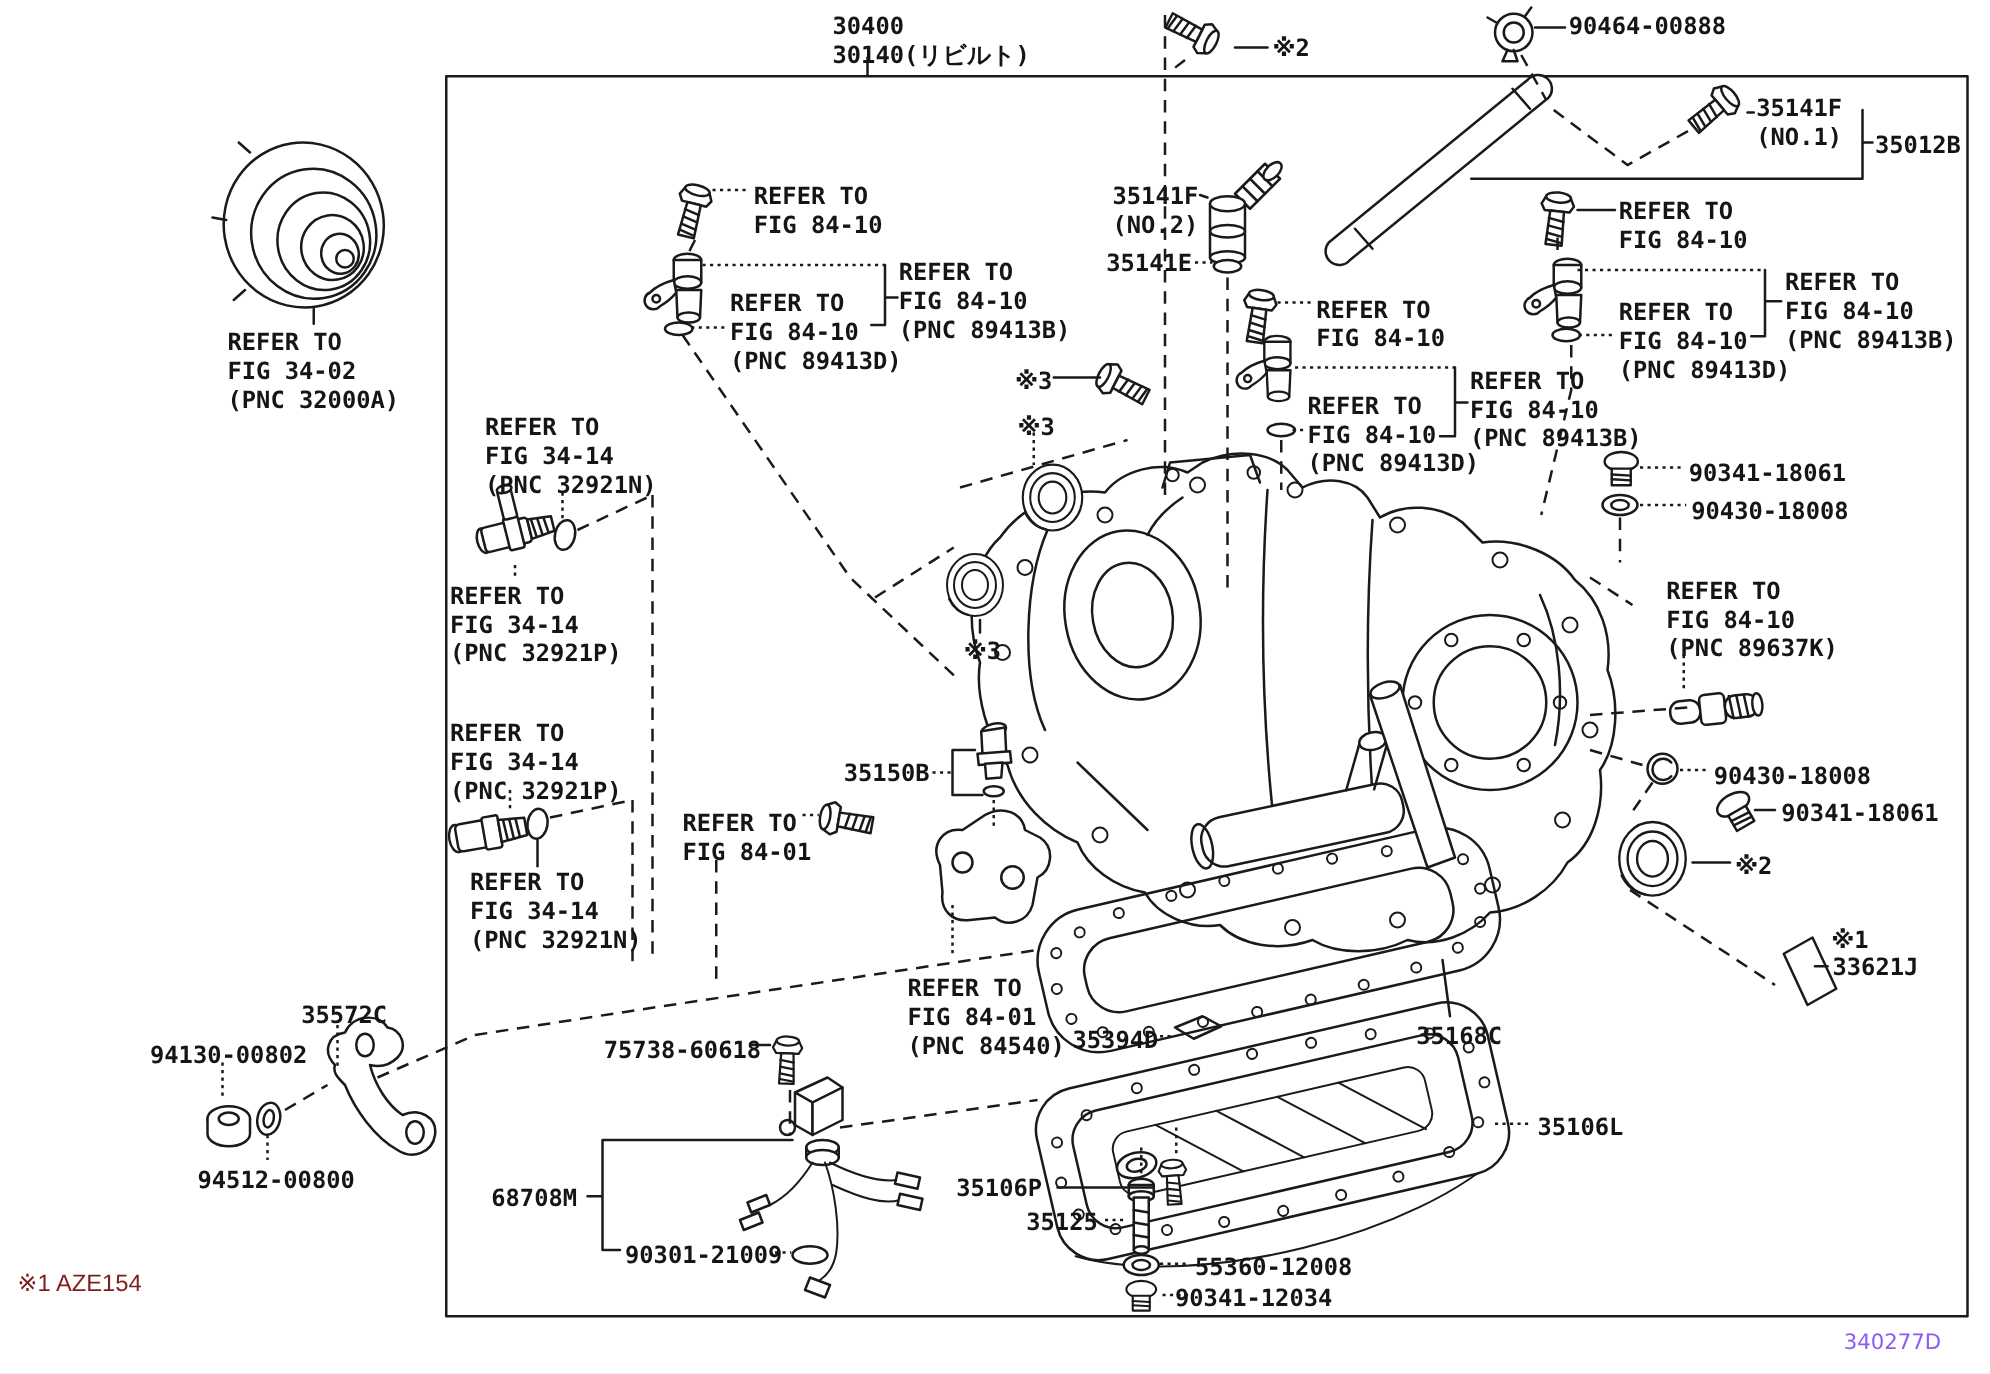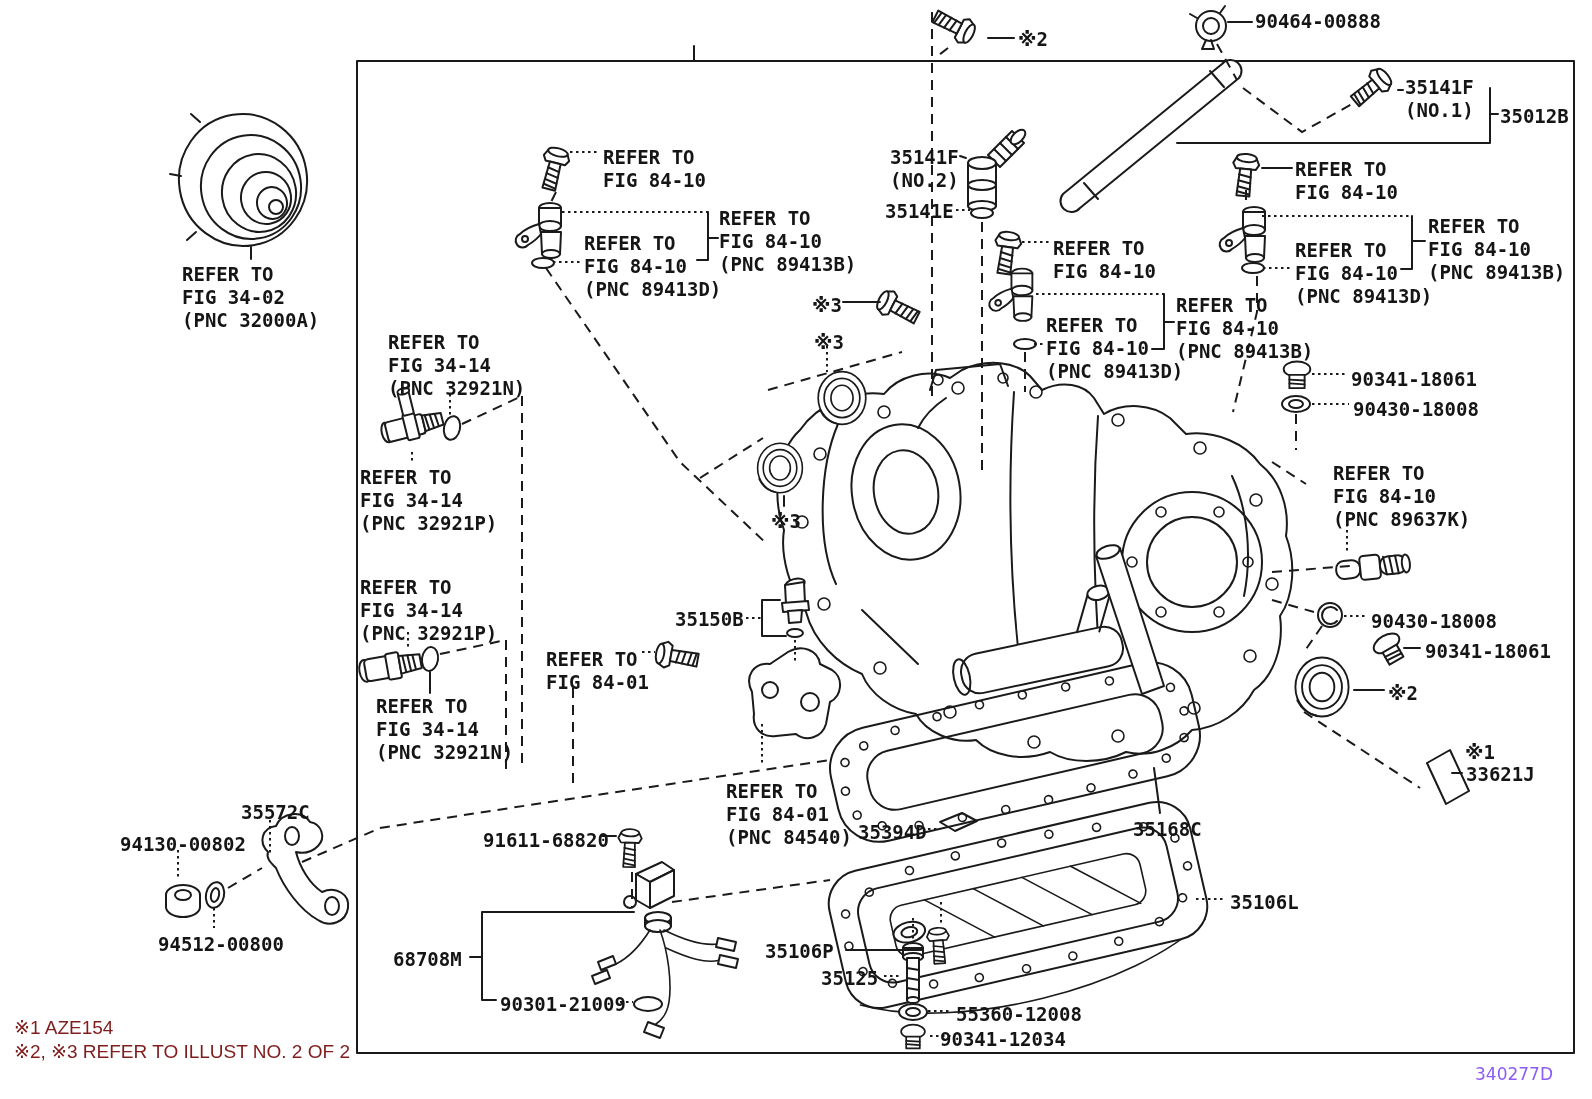--- a/index.html
+++ b/index.html
@@ -409,20 +409,22 @@
     <path class="s" d="M 470,957 L 482,957 M 482,912 L 634,912 M 482,912 L 482,1000 M 482,1000 L 496,1000"></path>
     <path class="dot" d="M 620,1002 L 633,1002"></path>
     <ellipse class="s" fill="#fff" cx="648" cy="1004" rx="14" ry="7"></ellipse>
     <path class="s" d="M 846,950 L 922,950"></path>
     <path class="dot" d="M 884,976 L 902,976"></path>
     <path class="dot" d="M 913,918 L 913,942 M 941,902 L 941,926"></path>
     <path class="dot" d="M 928,1011 L 952,1011 M 930,1036 L 952,1036"></path>
   </g>
 </svg>
 
+<div class="lbl" style="left:666px;top:10px">30400
+30140(リビルト)</div>
 <div class="lbl" style="left:1018px;top:28px">※2</div>
 <div class="lbl" style="left:1255px;top:10px">90464-00888</div>
 <div class="lbl" style="left:1405px;top:76px">35141F
 (NO.1)</div>
 <div class="lbl" style="left:1500px;top:105px">35012B</div>
 <div class="lbl" style="left:603px;top:146px">REFER TO
 FIG 84-10</div>
 <div class="lbl" style="left:890px;top:146px">35141F
 (NO.2)</div>
 <div class="lbl" style="left:885px;top:200px">35141E</div>
@@ -481,25 +483,24 @@
 FIG 84-01</div>
 <div class="lbl" style="left:726px;top:780px">REFER TO
 FIG 84-01
 (PNC 84540)</div>
 <div class="lbl" style="left:858px;top:821px">35394D</div>
 <div class="lbl" style="left:1133px;top:818px">35168C</div>
 <div class="lbl" style="left:1230px;top:891px">35106L</div>
 <div class="lbl" style="left:241px;top:801px">35572C</div>
 <div class="lbl" style="left:120px;top:833px">94130-00802</div>
 <div class="lbl" style="left:158px;top:933px">94512-00800</div>
-<div class="lbl" style="left:483px;top:829px">91611-68820</div>
+<div class="lbl" style="left:483px;top:829px">75738-60618</div>
 <div class="lbl" style="left:393px;top:948px">68708M</div>
 <div class="lbl" style="left:500px;top:993px">90301-21009</div>
 <div class="lbl" style="left:765px;top:940px">35106P</div>
 <div class="lbl" style="left:821px;top:967px">35125</div>
 <div class="lbl" style="left:956px;top:1003px">55360-12008</div>
 <div class="lbl" style="left:940px;top:1028px">90341-12034</div>
 
 <div class="note" style="left:14px;top:1016px">※1 AZE154</div>
-<div class="note" style="left:14px;top:1040px">※2, ※3 REFER TO ILLUST NO. 2 OF 2</div>
 <div class="doc" style="left:1475px;top:1064px">340277D</div>
 
 </div>
 
 </body></html>

